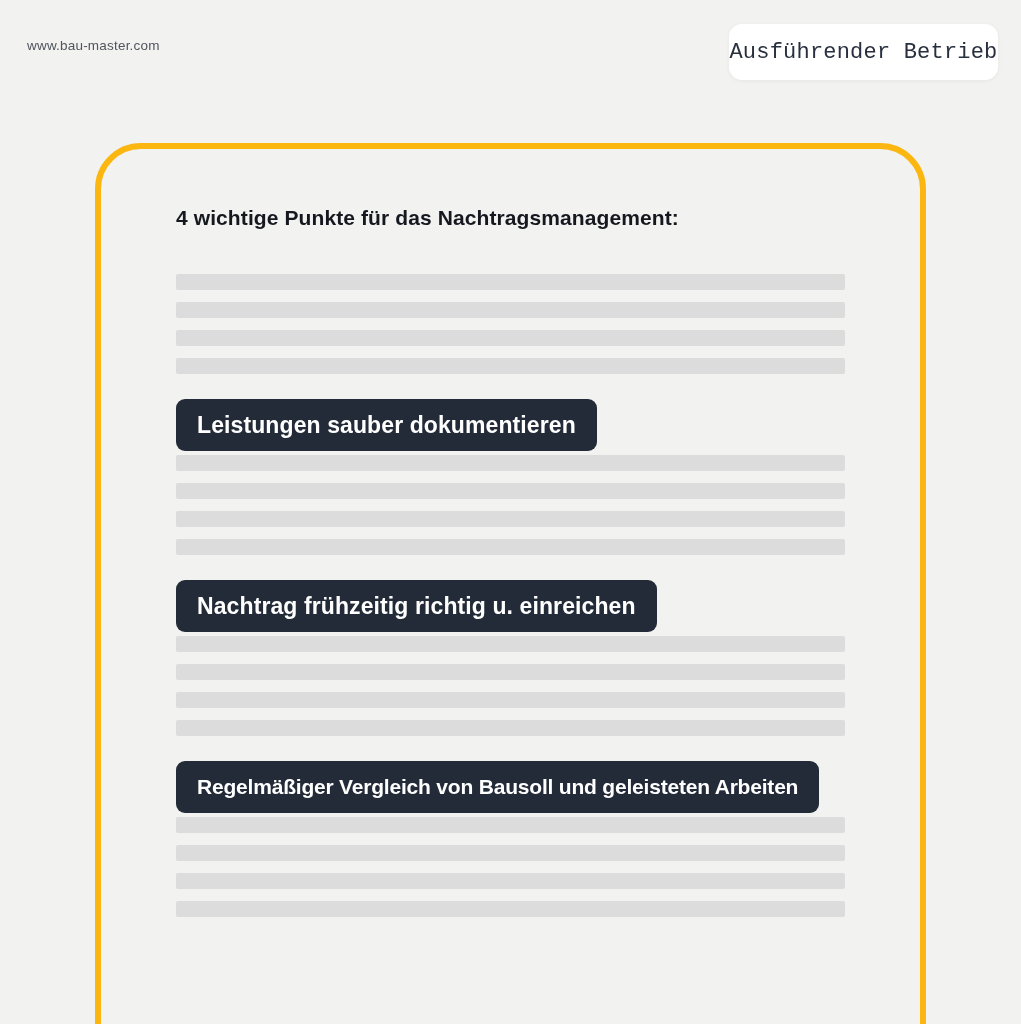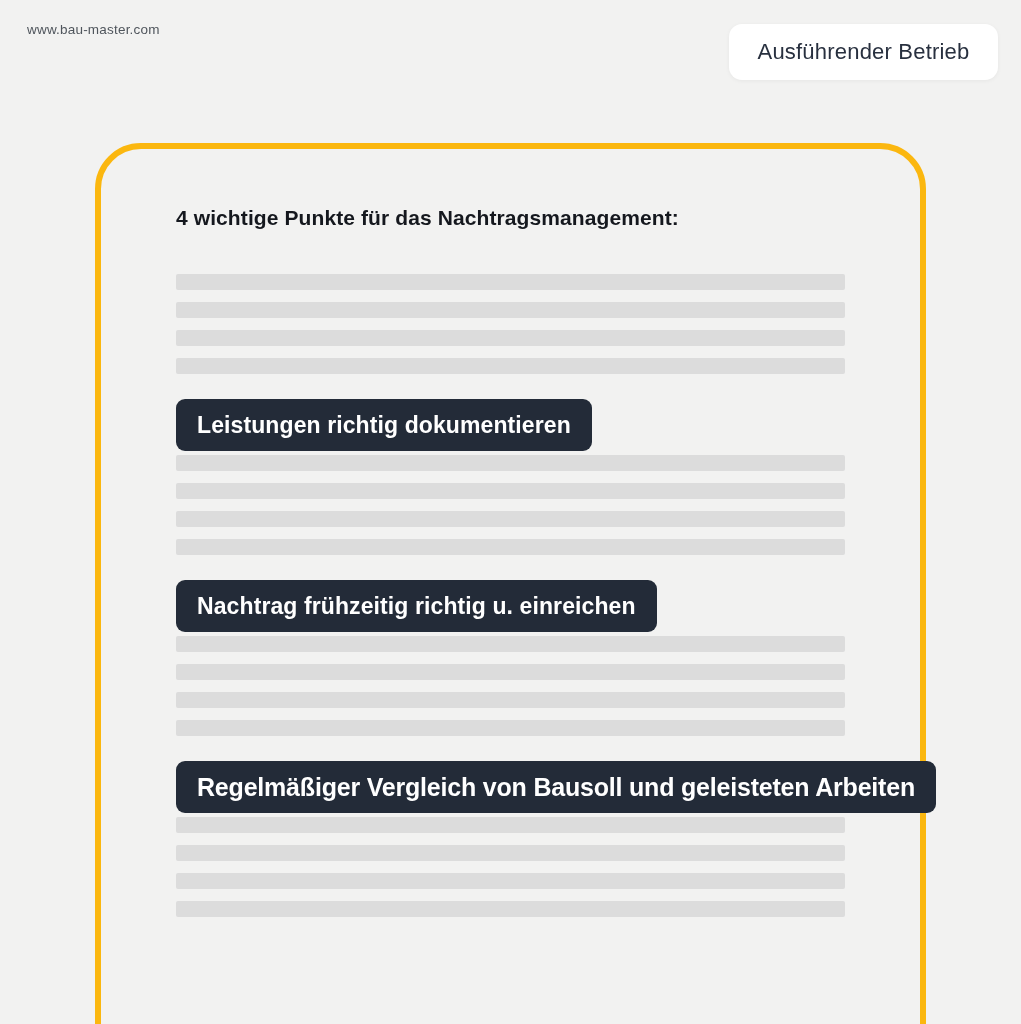--- a/index.html
+++ b/index.html
@@ -7,21 +7,21 @@
     position:relative;
     width:1021px;
     height:1024px;
     background:var(--bg,#f2f2f1);
     overflow:hidden;
     font-family:"Liberation Sans",sans-serif;
   }
   .watermark{
     position:absolute;
     left:27px;
-    top:22px;
+    top:38px;
     font-size:13.5px;
     color:var(--watermark,#4f555c);
     letter-spacing:.2px;
   }
   .role-badge{
     position:absolute;
     left:729px;
     top:24px;
     width:269px;
     height:56px;
@@ -30,20 +30,21 @@
     display:flex;
     align-items:center;
     justify-content:center;
     box-shadow:0 1px 4px rgba(0,0,0,.05);
   }
   .role-badge span{
     font-size:22px;
     font-weight:500;
     color:var(--role-text,#28303f);
     letter-spacing:.2px;
+    font-family:Liberation Mono, monospace;
   }
   .card{
     position:absolute;
     left:95px;
     top:143px;
     width:831px;
     height:940px; 
     border:6px solid var(--yellow,#fbb70f);
     border-radius:46px;
     box-sizing:border-box;
@@ -68,21 +69,21 @@
     padding:0 21px;
     background:var(--badge,#232b38);
     color:var(--badge-text,#ffffff);
     font-size:23px;
     font-weight:bold;
     border-radius:9px;
     white-space:nowrap;
     letter-spacing:.1px;
   }
   .topic-badge.long{
-    font-size:25px;
+    font-size:21px;
     letter-spacing:-0.2px;
     text-align:right;
   }
   .lines{margin-top:4px;}
   .line{
     height:16px;
     background:var(--line,#dcdcdc);
     border-radius:2px;
     margin-top:12px;
   }
@@ -106,21 +107,21 @@
   <section class="topic">
     <div class="lines">
               <div class="line"></div>
               <div class="line"></div>
               <div class="line"></div>
               <div class="line"></div>
             </div>
   </section>
 
   <section class="topic">
-    <div class="topic-badge">Leistungen richtig dokumentieren</div>
+    <div class="topic-badge">Leistungen sauber dokumentieren</div>
     <div class="lines">
               <div class="line"></div>
               <div class="line"></div>
               <div class="line"></div>
               <div class="line"></div>
             </div>
   </section>
 
   <section class="topic">
     <div class="topic-badge">Nachtrag frühzeitig richtig u. einreichen</div>

